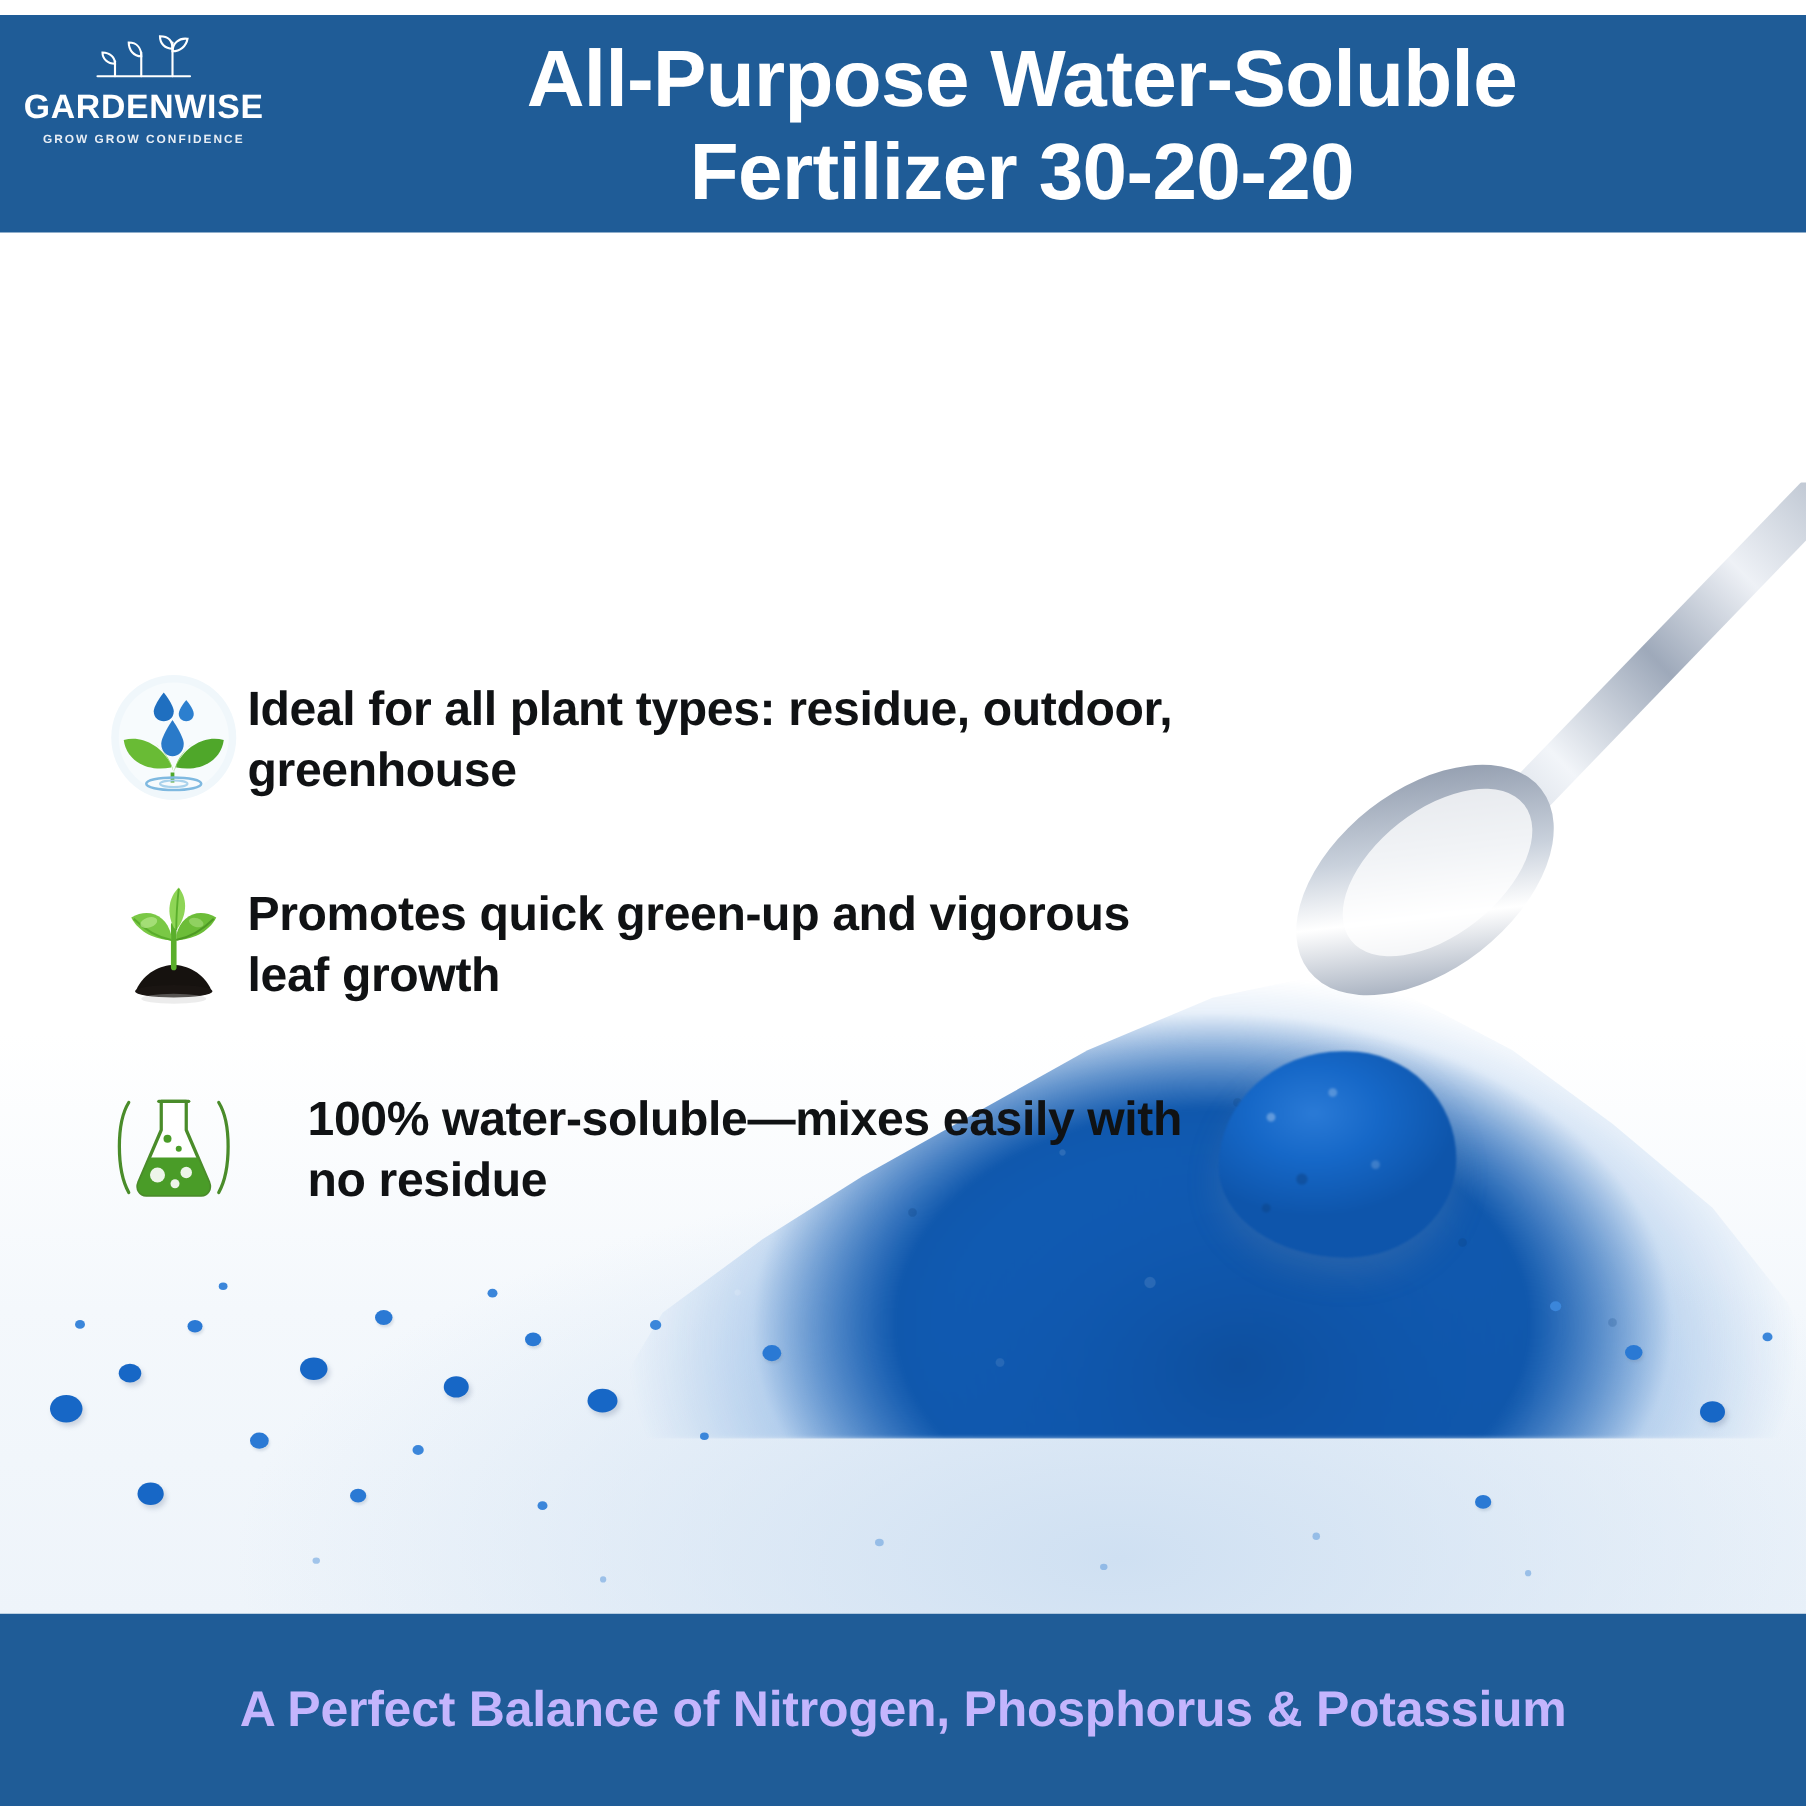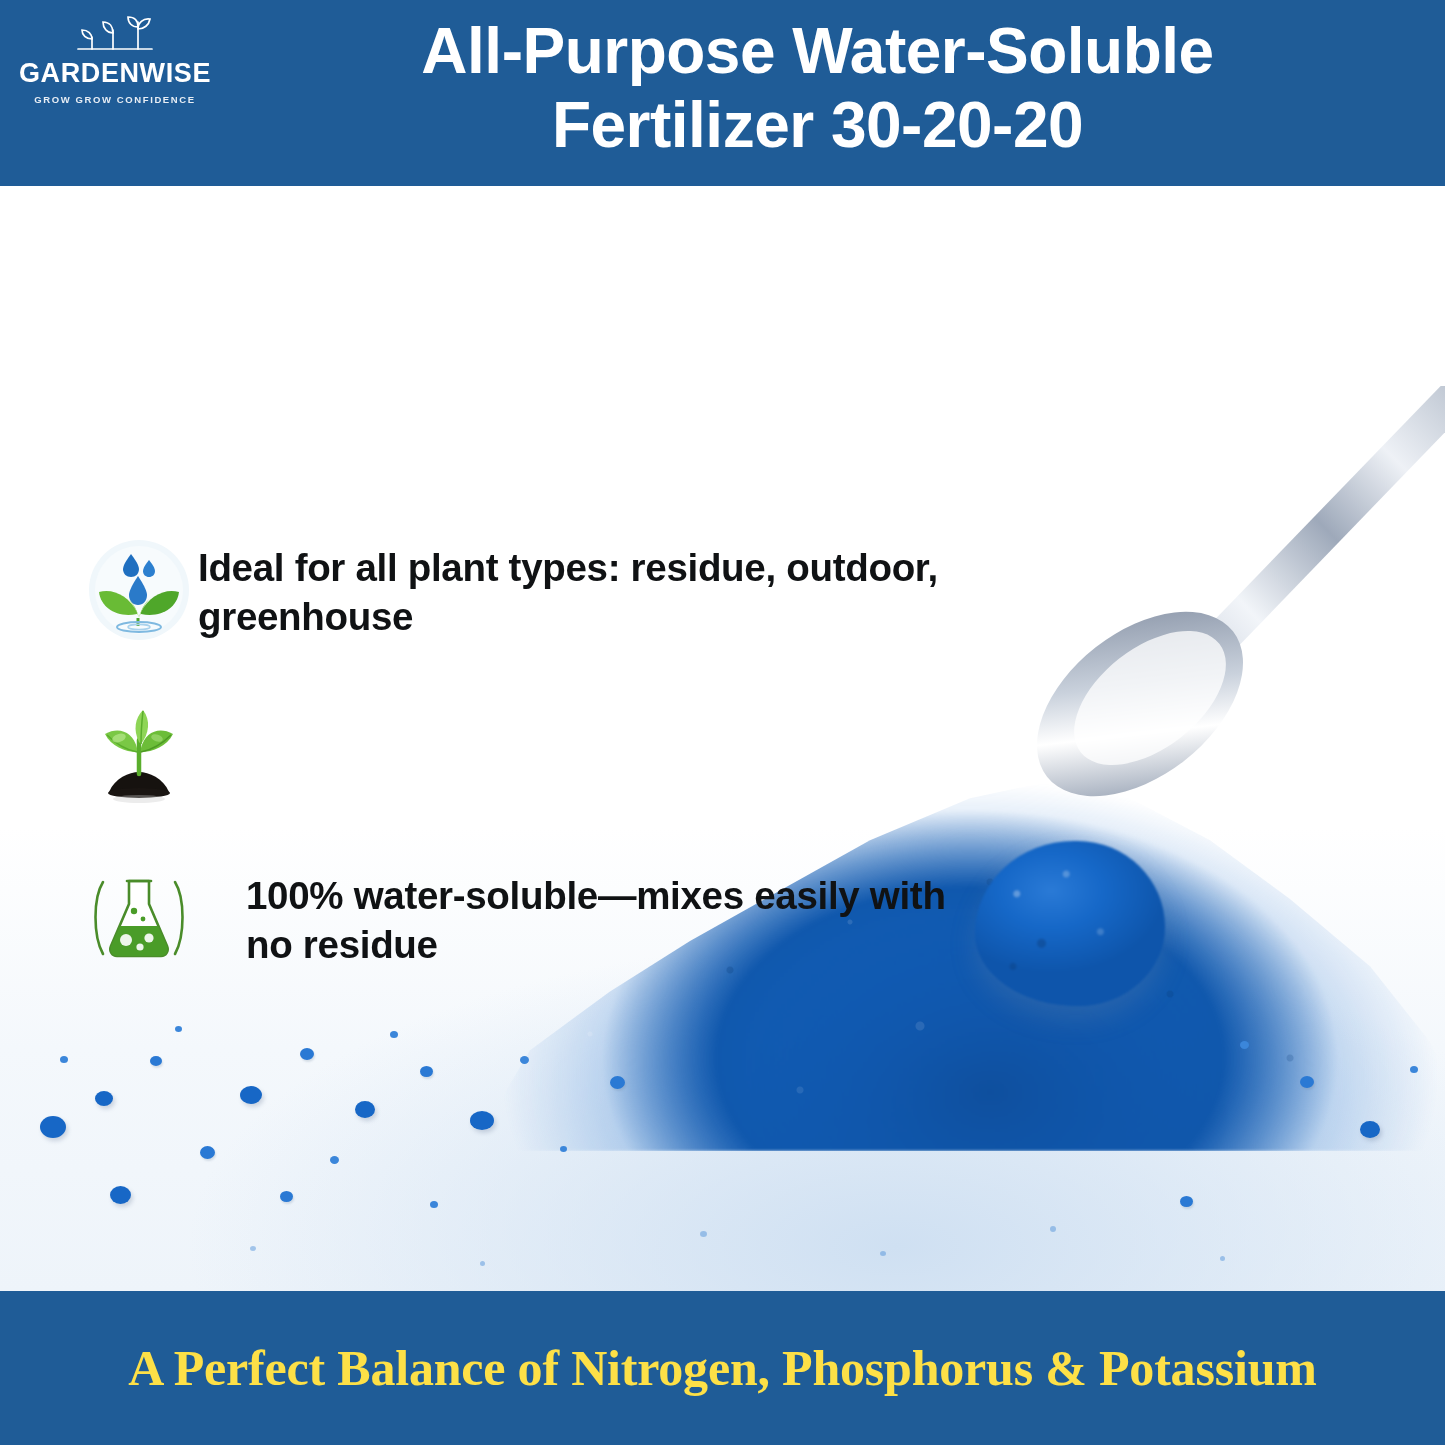--- a/index.html
+++ b/index.html
@@ -14,21 +14,21 @@
     position: relative;
     width: 1445px;
     height: 1445px;
     overflow: hidden;
     background: #ffffff;
   }
 
   
   .header {
     position: absolute;
-    left: 0; top: 0;
+    left: 0; top: 12px;
     width: 1445px;
     height: 236px;
     background: #1f5c97;
     display: flex;
     align-items: flex-start;
   }
   .logo-block {
     width: 230px;
     min-width: 230px;
     padding-top: 12px;
@@ -183,26 +183,25 @@
     left: 0;
     top: 1291px;
     width: 1445px;
     height: 154px;
     background: #1f5c97;
     display: flex;
     align-items: center;
     justify-content: center;
   }
   .footer-text {
-    color: #fde047;
-    font-size: 50px;
+    color: #c4b5fd;
+    font-size: 40px;
     font-weight: 700;
     letter-spacing: -0.2px;
     text-align: center;
-    font-family: Liberation Serif, serif;
   }
 </style>
 </head>
 <body>
 
 <div class="page">
 
   <div class="header">
 
     <div class="logo-block">
@@ -337,20 +336,21 @@
             <path d="M56 52 C68 52 82 46 88 34 C74 26 60 32 56 48 Z" fill="#6cbd38"></path>
             <path d="M56 52 C66 50 77 44 86 35" stroke="#4d9a24" stroke-width="1.6" fill="none"></path>
 
             <path d="M54 42 C48 30 50 18 58 10 C66 20 64 34 56 44 Z" fill="#8ed556"></path>
             <path d="M56 44 C56 32 57 20 58 11" stroke="#5aae2c" stroke-width="1.5" fill="none"></path>
 
             <ellipse cx="34" cy="38" rx="7" ry="4" fill="#b6e78c" opacity=".7" transform="rotate(-18 34 38)"></ellipse>
             <ellipse cx="72" cy="38" rx="6" ry="3.5" fill="#aee283" opacity=".55" transform="rotate(18 72 38)"></ellipse>
           </svg>
         </div>
+        <div class="bullet-text">Promotes quick green-up and vigorous leaf growth</div>
       </div>
 
       <div class="bullet">
         <div class="bullet-icon">
           <svg width="108" height="108" viewBox="0 0 108 108">
             <g fill="none" stroke="#4a8c2a" stroke-width="2.6" stroke-linecap="round">
 
               <path d="M18 18 C8 34 8 72 18 90"></path>
               <path d="M90 18 C100 34 100 72 90 90"></path>
             </g>

